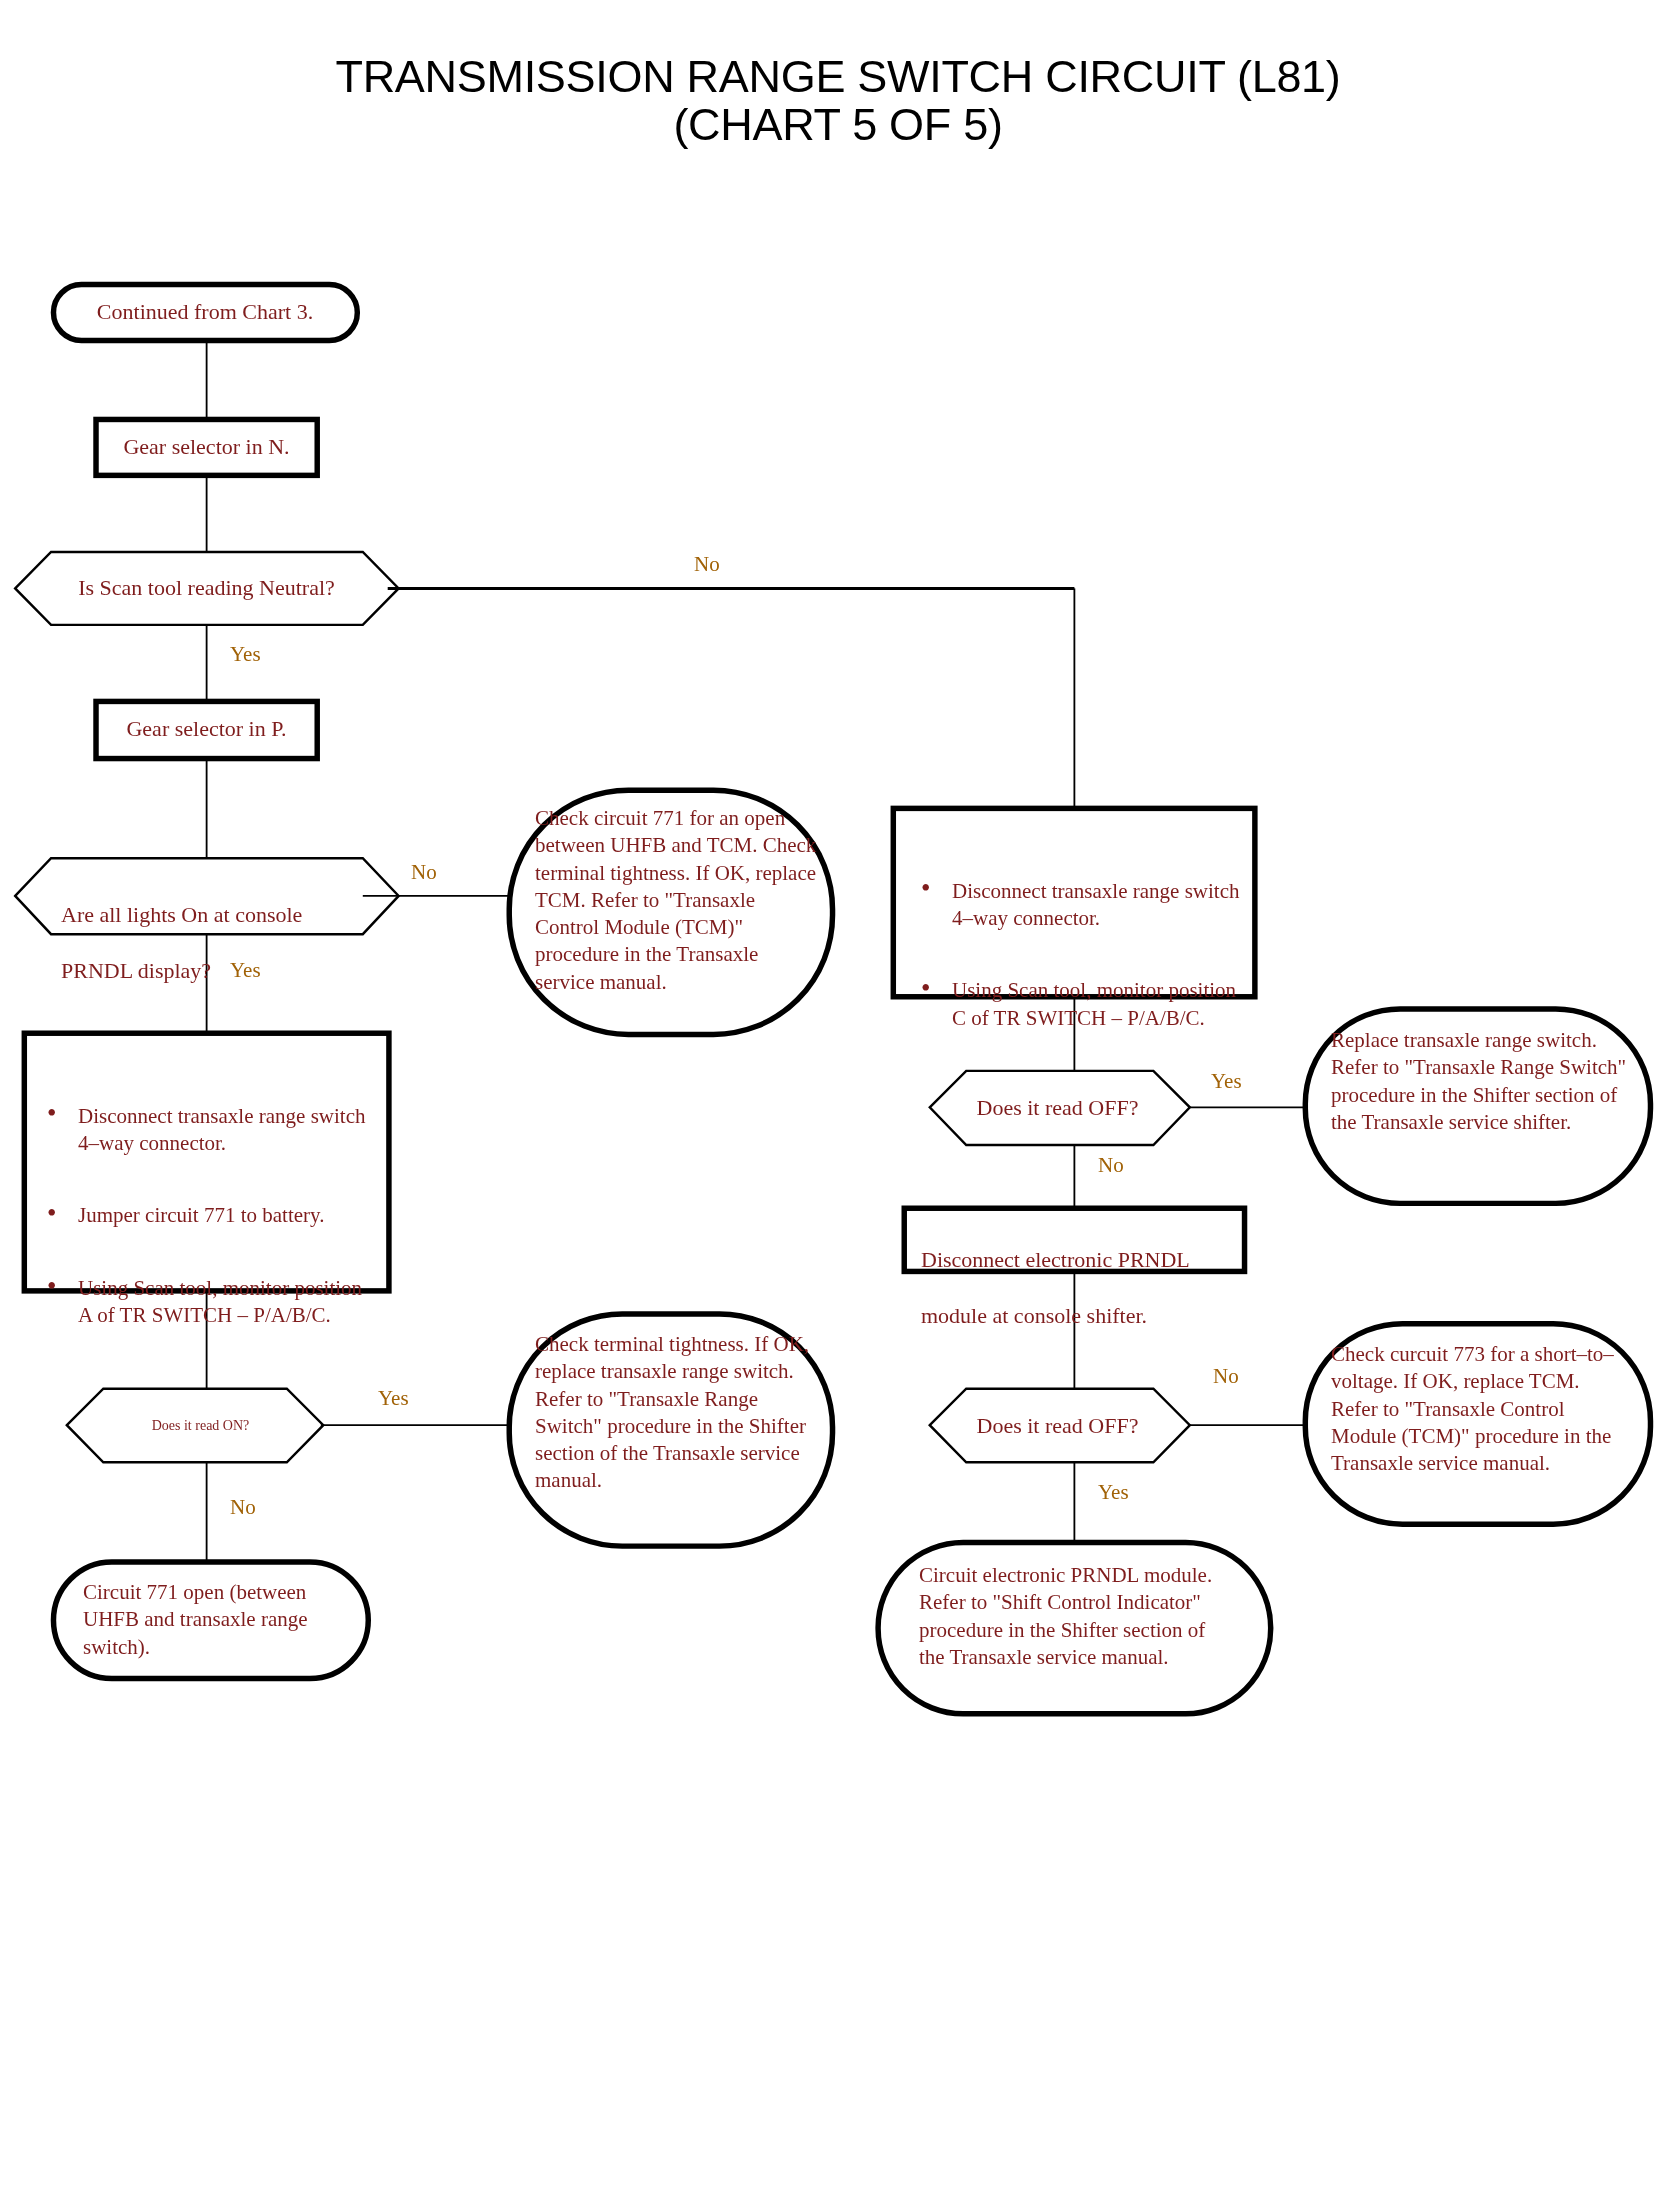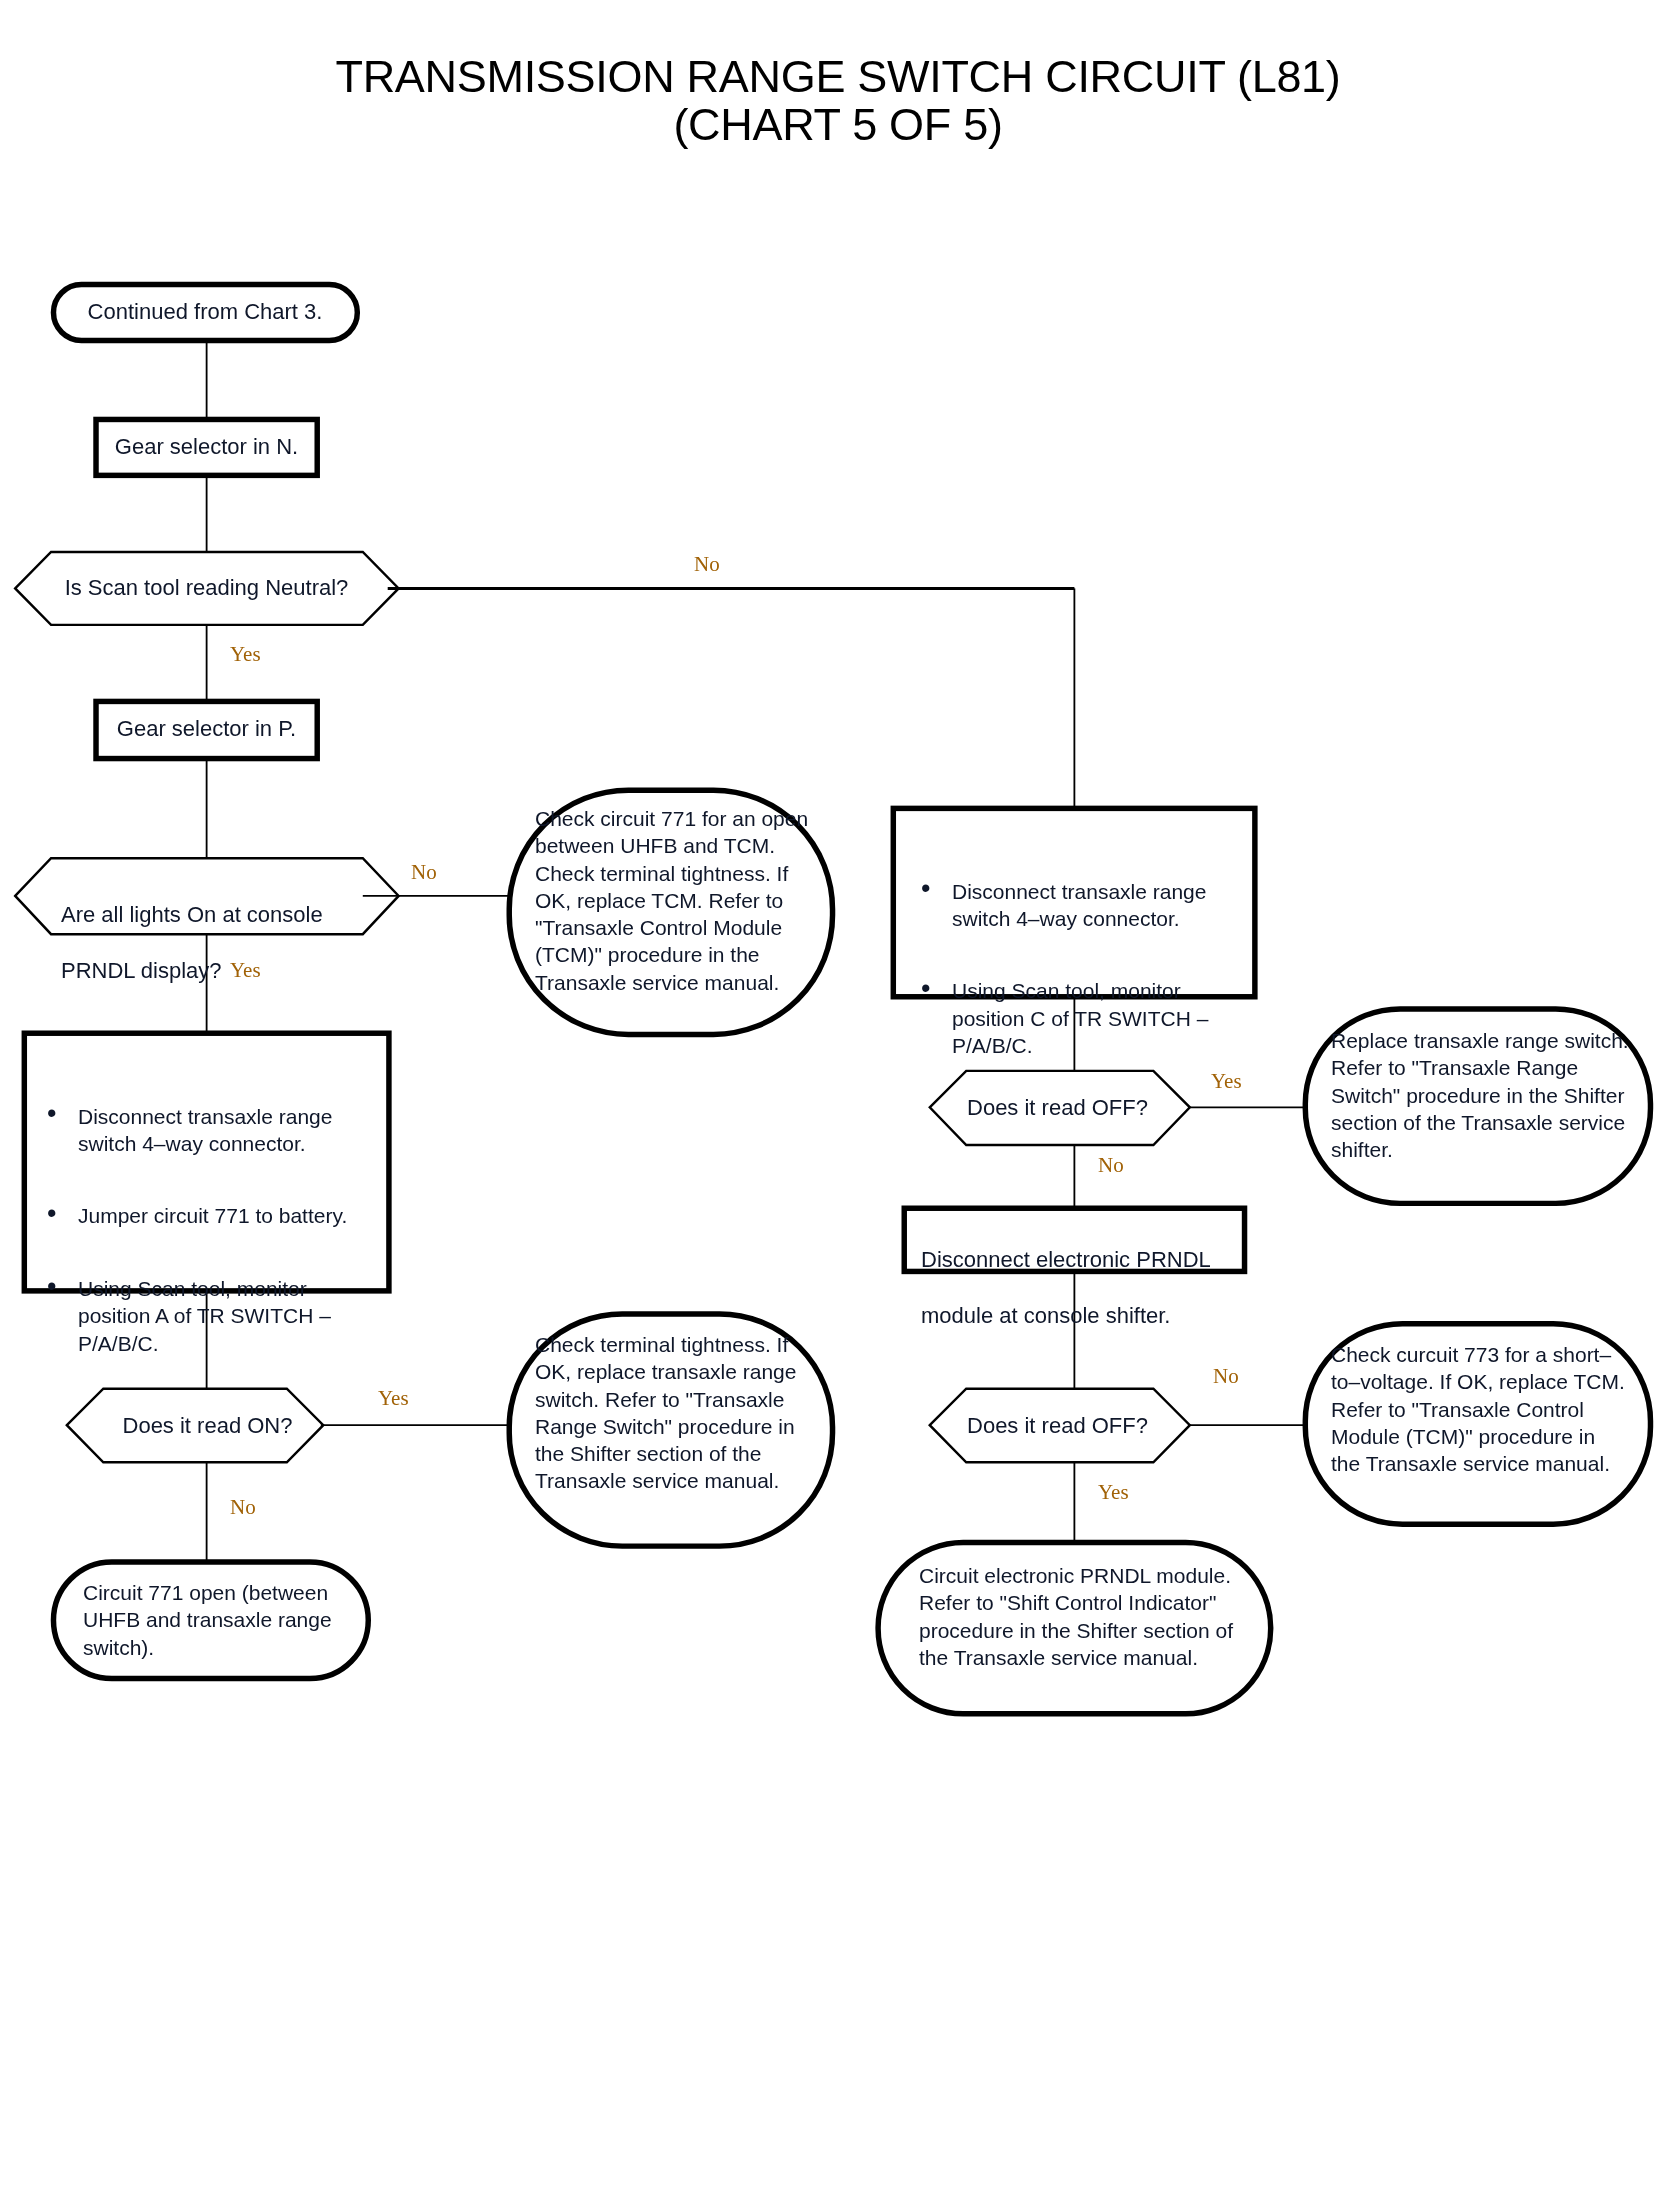--- a/index.html
+++ b/index.html
@@ -32,22 +32,22 @@
   
   #shapes{
     position:absolute;
     left:0; top:0;
     width:1676px; height:2205px;
   }
 
   
   .node-text{
     position:absolute;
-    color:#0f172a;
-    font-family:Liberation Sans, sans-serif;
+    color:#7f1d1d;
+    font-family:Liberation Serif, serif;
     font-size:21px;
     line-height:1.30;
     white-space:pre-line;
   }
   .ctr{text-align:center;}
   .t-mid{display:flex;align-items:center;justify-content:center;}
 
   
   ul.blist{
     list-style:none;
@@ -192,21 +192,21 @@
 
   <div class="node-text t-mid ctr" style="left:939px;top:1071px;width:237px;height:74px;font-size:22px;">Does it read OFF?</div>
 
   <div class="node-text" style="left:1331px;top:1027px;width:299px;font-size:21px;line-height:1.30;">Replace transaxle range switch. Refer to "Transaxle Range Switch" procedure in the Shifter section of the Transaxle service shifter.</div>
 
   <div class="node-text" style="left:921px;top:1218px;width:316px;font-size:22px;line-height:1.28;">
     <span>Disconnect electronic PRNDL</span><br>
     <span>module at console shifter.</span>
   </div>
 
-  <div class="node-text t-mid ctr" style="left:89px;top:1389px;width:237px;height:74px;font-size:22px;">Does it read ON?</div>
+  <div class="node-text t-mid ctr" style="left:82px;top:1389px;width:237px;height:74px;font-size:14px;">Does it read ON?</div>
 
   <div class="node-text" style="left:535px;top:1331px;width:286px;font-size:21px;line-height:1.30;">Check terminal tightness. If OK, replace transaxle range switch. Refer to "Transaxle Range Switch" procedure in the Shifter section of the Transaxle service manual.</div>
 
   <div class="node-text t-mid ctr" style="left:939px;top:1389px;width:237px;height:74px;font-size:22px;">Does it read OFF?</div>
 
   <div class="node-text" style="left:1331px;top:1341px;width:299px;font-size:21px;line-height:1.30;">Check curcuit 773 for a short–to–voltage. If OK, replace TCM. Refer to "Transaxle Control Module (TCM)" procedure in the Transaxle service manual.</div>
 
   <div class="node-text" style="left:83px;top:1579px;width:274px;font-size:21px;line-height:1.30;">Circuit 771 open (between UHFB and transaxle range switch).</div>
 
   <div class="node-text" style="left:919px;top:1562px;width:316px;font-size:21px;line-height:1.30;">Circuit electronic PRNDL module. Refer to "Shift Control Indicator" procedure in the Shifter section of the Transaxle service manual.</div>

